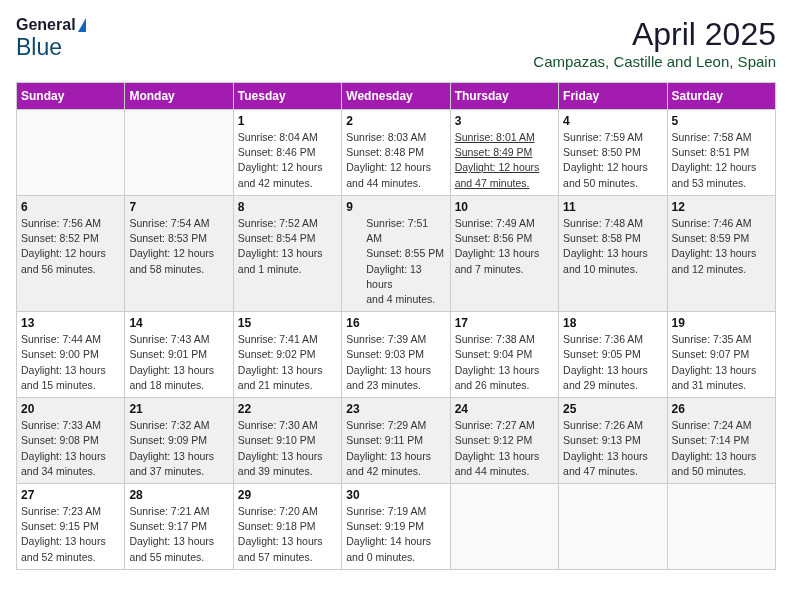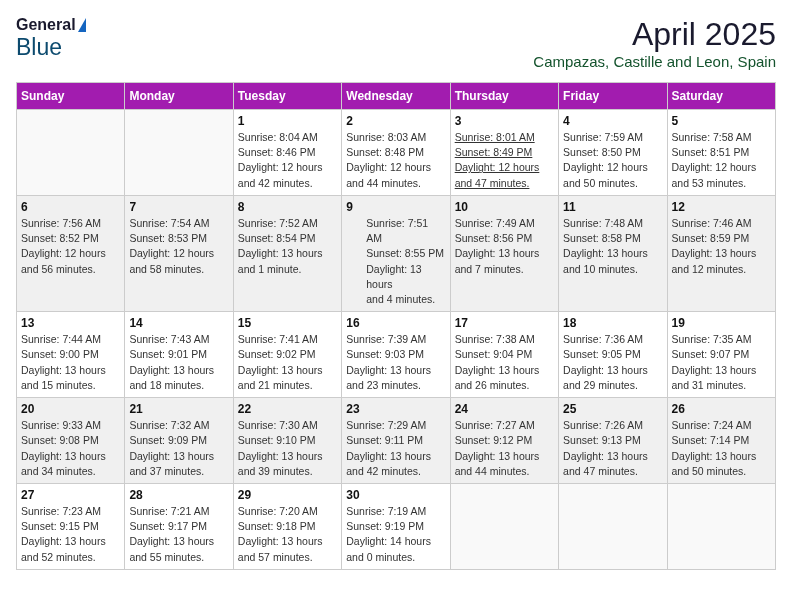--- a/index.html
+++ b/index.html
@@ -263,21 +263,21 @@
           <div class="day-number">19</div>
           <div class="day-info" style="white-space: pre-line;">Sunrise: 7:35 AM
 Sunset: 9:07 PM
 Daylight: 13 hours
 and 31 minutes.</div>
         </td>
       </tr>
       <tr class="row-shaded">
         <td>
           <div class="day-number">20</div>
-          <div class="day-info" style="white-space: pre-line;">Sunrise: 9:33 AM
+          <div class="day-info" style="white-space: pre-line;">Sunrise: 7:33 AM
 Sunset: 9:08 PM
 Daylight: 13 hours
 and 34 minutes.</div>
         </td>
         <td>
           <div class="day-number">21</div>
           <div class="day-info" style="white-space: pre-line;">Sunrise: 7:32 AM
 Sunset: 9:09 PM
 Daylight: 13 hours
 and 37 minutes.</div>

